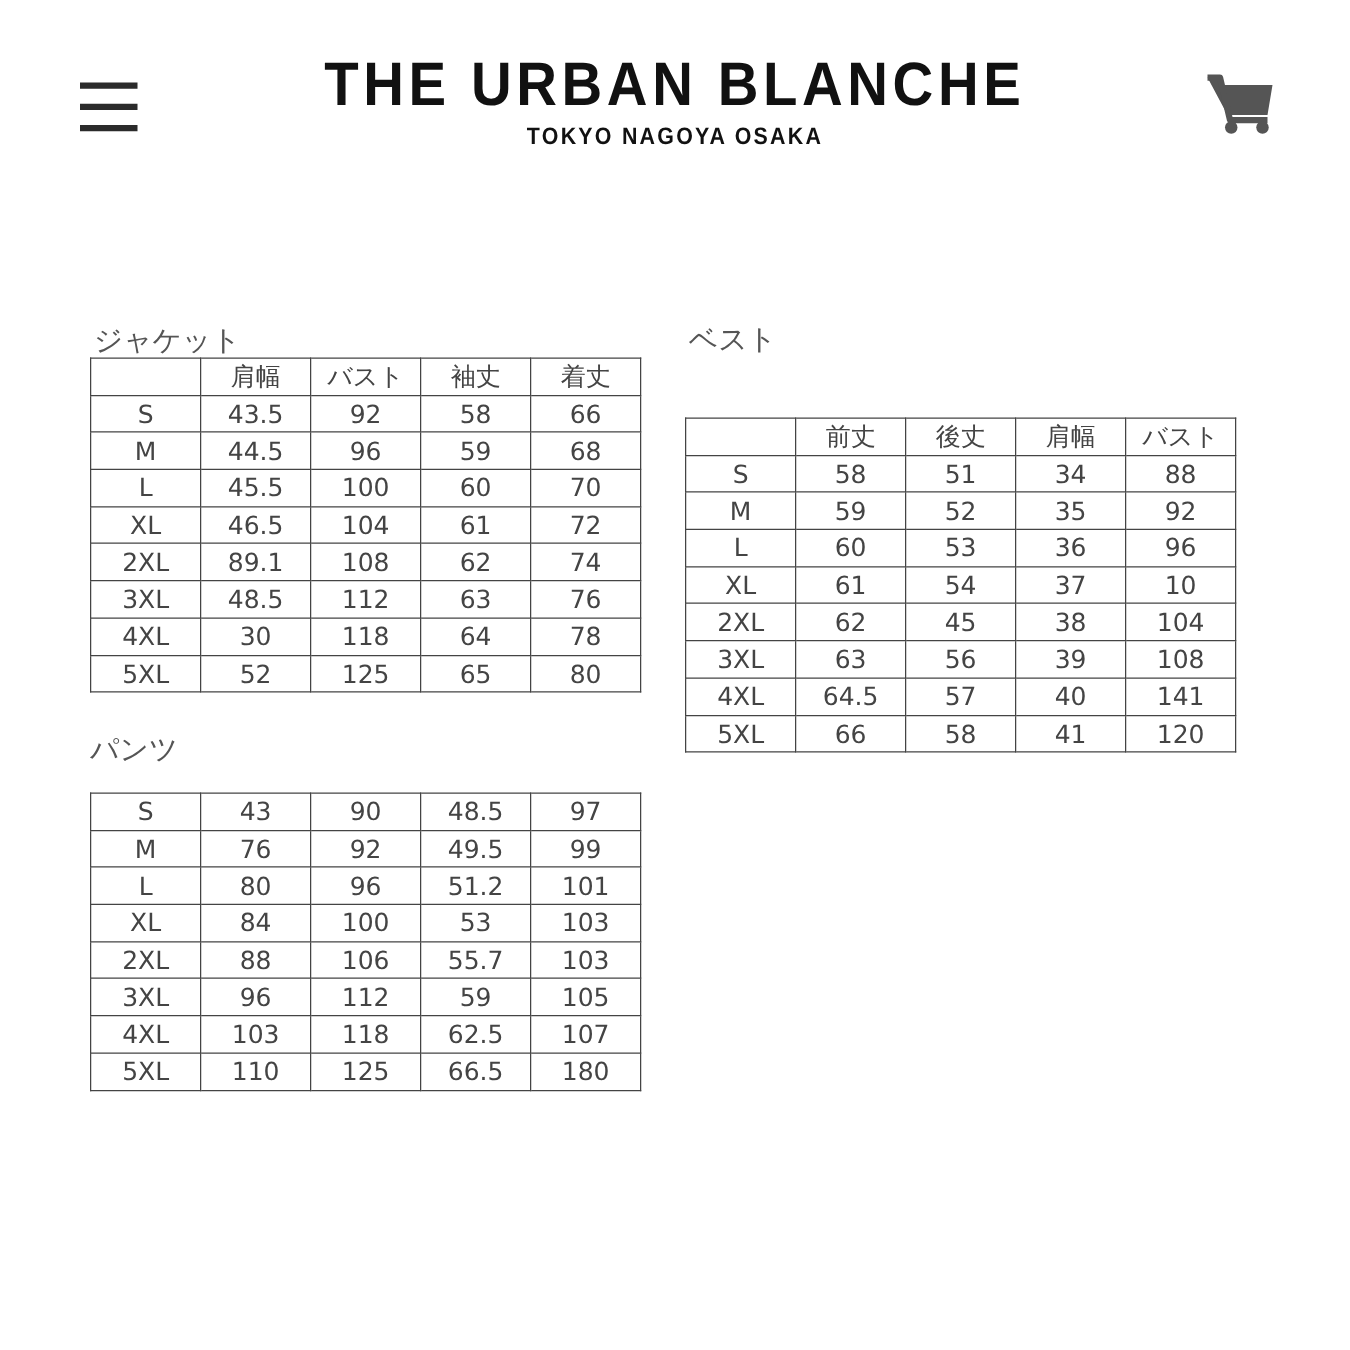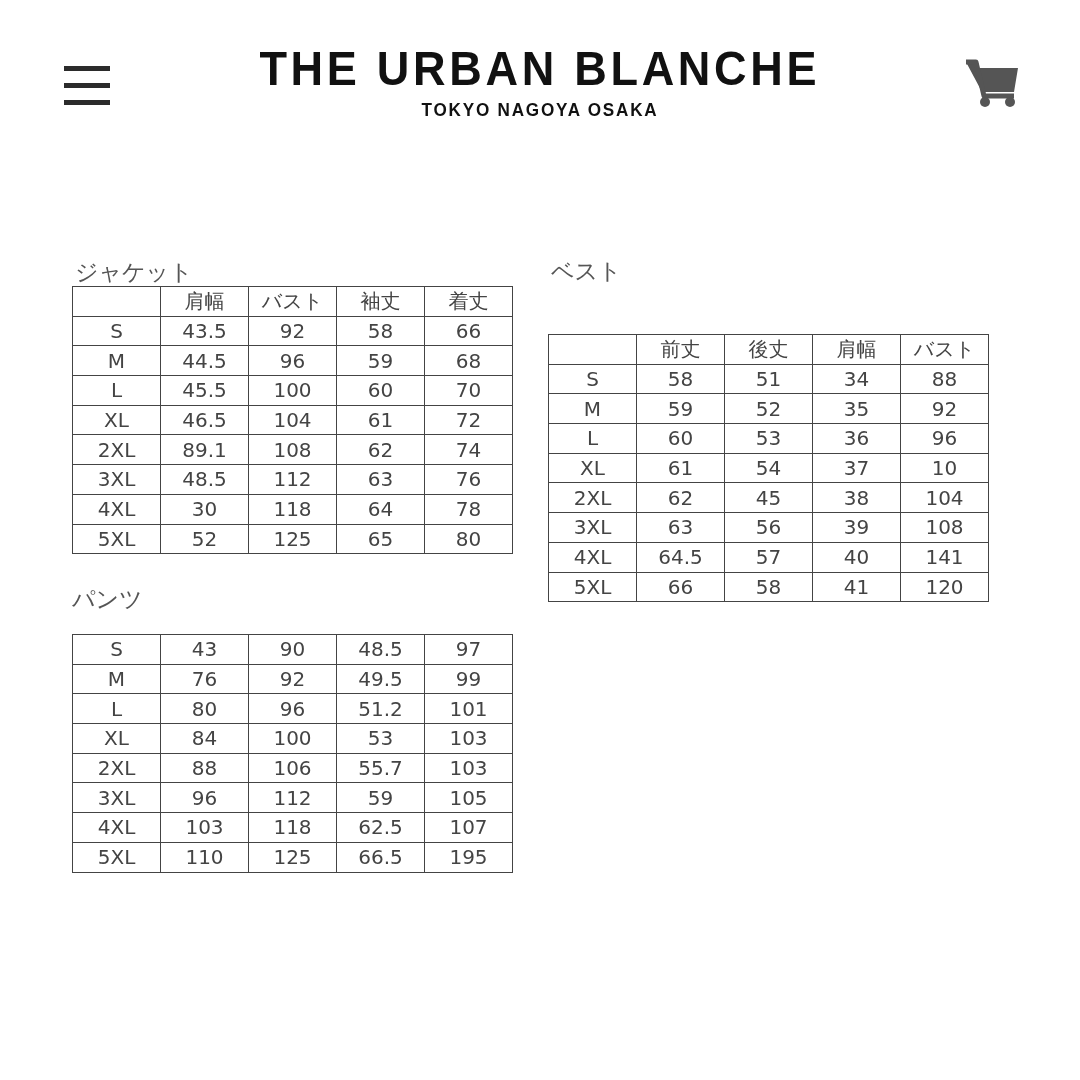--- a/index.html
+++ b/index.html
@@ -228,16 +228,16 @@
         <td>103</td>
         <td>118</td>
         <td>62.5</td>
         <td>107</td>
       </tr>
   <tr>
         <td>5XL</td>
         <td>110</td>
         <td>125</td>
         <td>66.5</td>
-        <td>195</td>
+        <td>180</td>
       </tr>
 </tbody>
   </table>
 
 </body></html>

